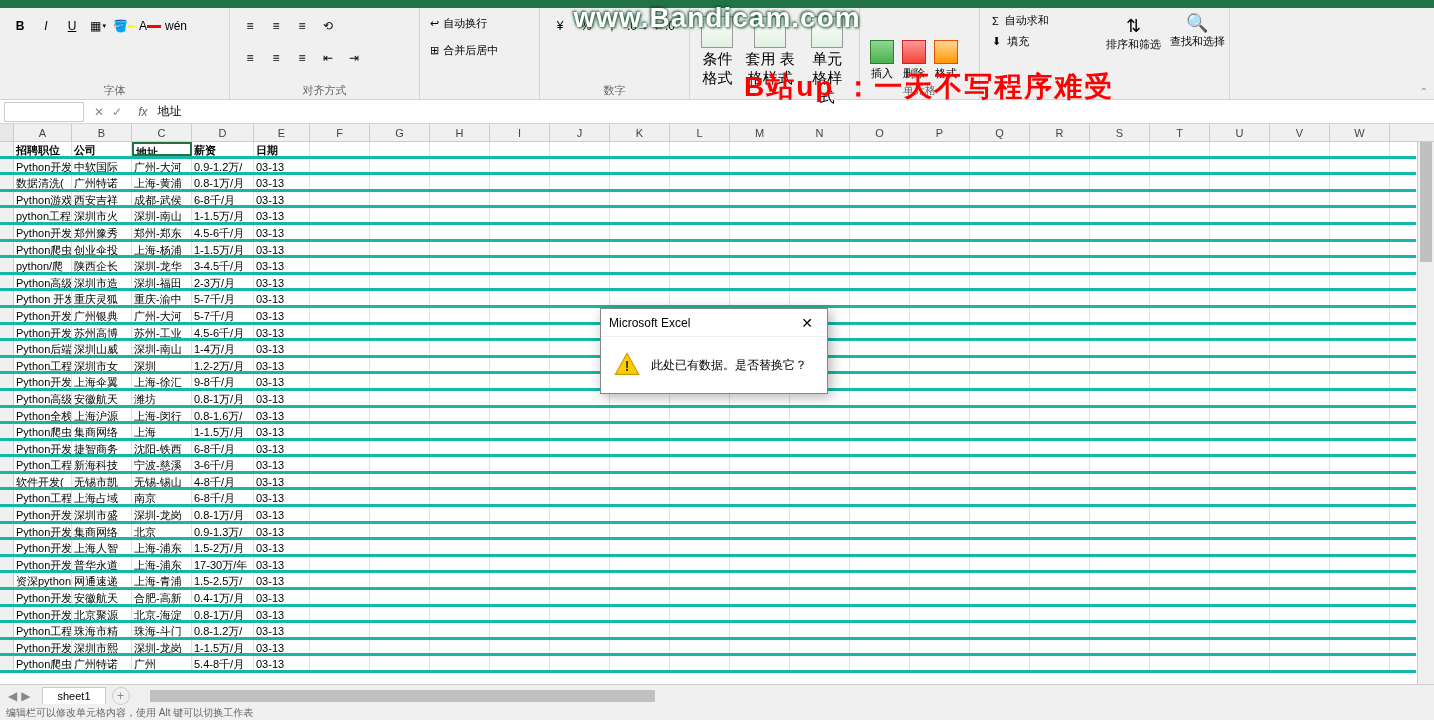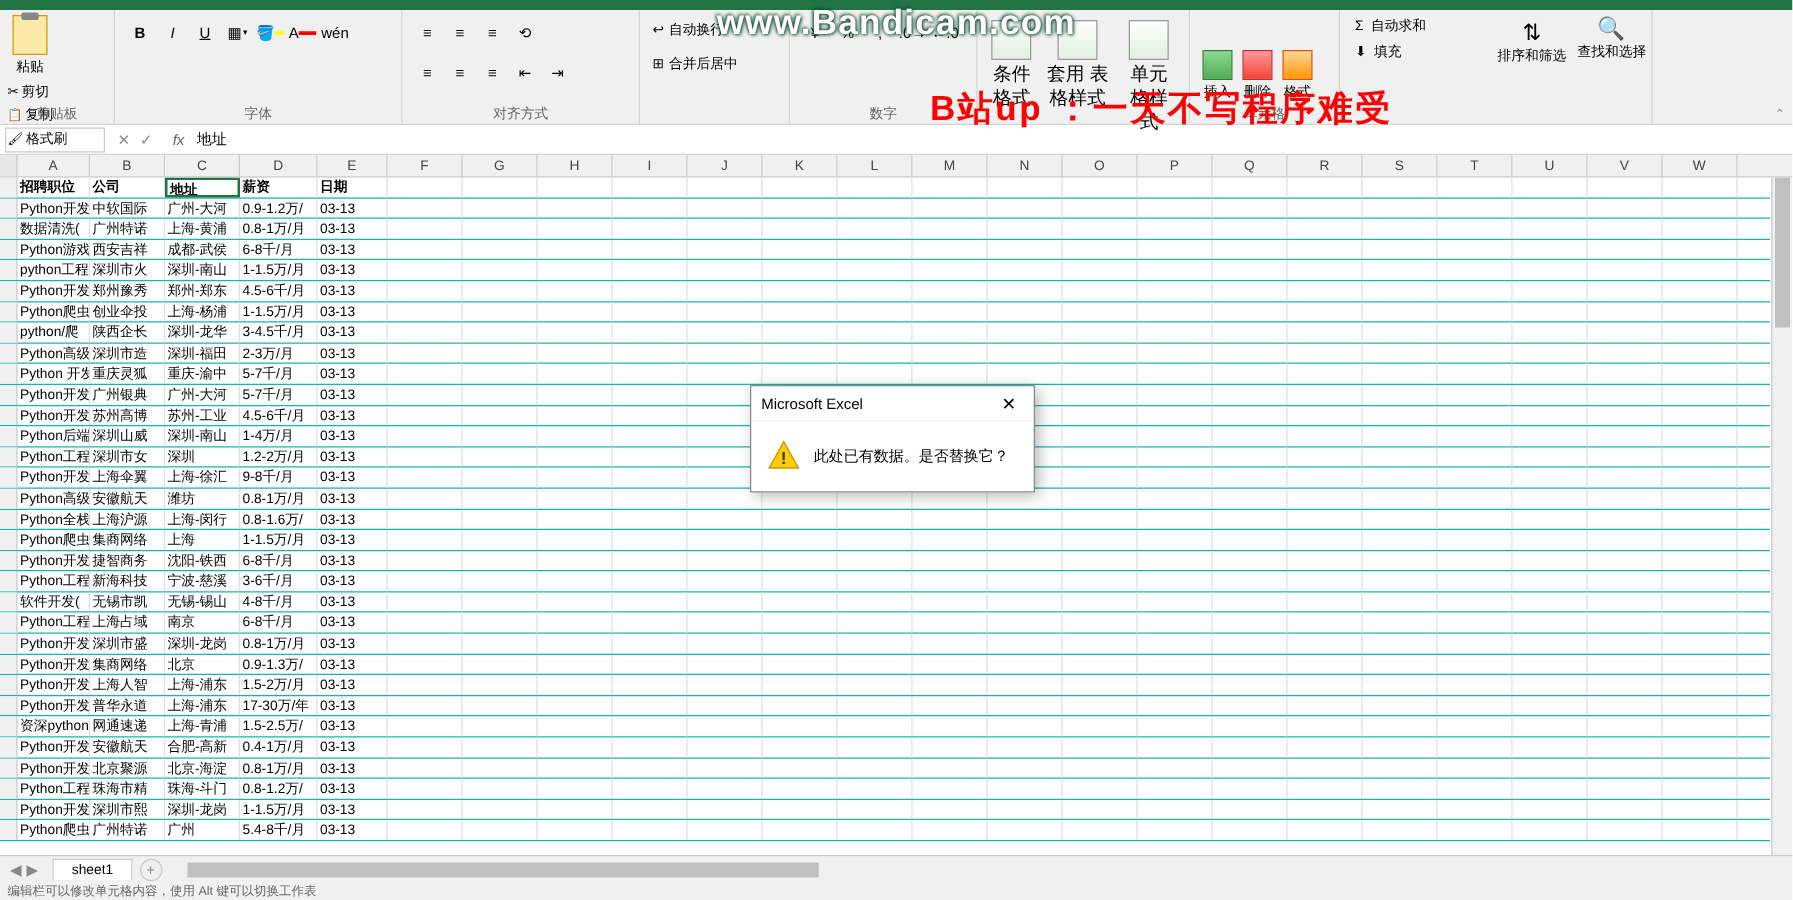--- a/index.html
+++ b/index.html
@@ -65,21 +65,21 @@
 .formula-input { flex: 1; border: none; outline: none; font-size: 12px; padding: 0 4px; }
 
 .grid-area { position: relative; height: 560px; overflow: hidden; }
 .col-headers { display: flex; height: 18px; background: #f0f0f0; border-bottom:1px solid #ccc; }
 .row-hdr-spacer { width: 14px; border-right: 1px solid #ccc; background:#e8e8e8; }
 .col-hdr { border-right: 1px solid #ccc; text-align: center; font-size: 11px; color: #444; line-height:18px; }
 .colA { width: 58px; } .colB { width: 60px; } .colC { width: 60px; } .colD { width: 62px; } .colE { width: 56px; }
 .colW { width: 60px; }
 
 .grid-body { position:absolute; top:18px; left:0; right:18px; bottom:0; overflow:hidden; }
-.data-row { height: 16.6px; display: flex; border-bottom: 1px solid #14b8a6; font-size: 11px; white-space: nowrap; }
+.data-row { height: 16.6px; display: flex; border-bottom: 3px solid #14b8a6; font-size: 11px; white-space: nowrap; }
 .row-num { width: 14px; background: #f0f0f0; border-right: 1px solid #ccc; font-size:10px; text-align:center; color:#555; }
 .cell { border-right: 1px solid #e0e0e0; padding: 0 2px; overflow: hidden; line-height:16px; }
 .hdr-row .cell { font-weight: bold; }
 .active-cell { border: 2px solid #217346 !important; }
 
 .vscroll { position:absolute; right:0; top:18px; width:17px; bottom:0; background:#f0f0f0; border-left:1px solid #ccc; }
 .vscroll-thumb { position:absolute; top:0; left:2px; right:2px; height:120px; background:#c0c0c0; }
 
 .sheet-tabs { position: absolute; bottom: 14px; left: 0; right: 0; height: 22px; background: #f0f0f0; border-top: 1px solid #ccc; display: flex; align-items:center; }
 .sheet-nav { display:flex; gap:4px; padding:0 8px; color:#888; }
@@ -104,32 +104,20 @@
 </style>
 </head>
 <body>
 
 <div class="watermark">www.Bandicam.com</div>
 <div class="redtext">B站up ：一天不写程序难受</div>
 
 <div class="top-tabs"></div>
 
 <div class="ribbon">
-  <div class="group clipboard">
-    <div class="paste-btn">
-      <div class="paste-icon"></div>
-      <div style="font-size:11px">粘贴</div>
-    </div>
-    <div class="clip-opts">
-      <div class="scissors">剪切</div>
-      <div class="copy">复制</div>
-      <div class="brush">格式刷</div>
-    </div>
-    <div class="group-label">剪贴板</div>
-  </div>
 
   <div class="group font-group">
     <div class="font-row2">
       <span class="fb bold">B</span>
       <span class="fb italic">I</span>
       <span class="fb underline">U</span>
       <span class="fb border-btn">▦</span>
       <span class="fb">🪣<span class="fill-swatch"></span></span>
       <span class="fb">A<span class="font-color-swatch"></span></span>
       <span class="fb">wén</span>

